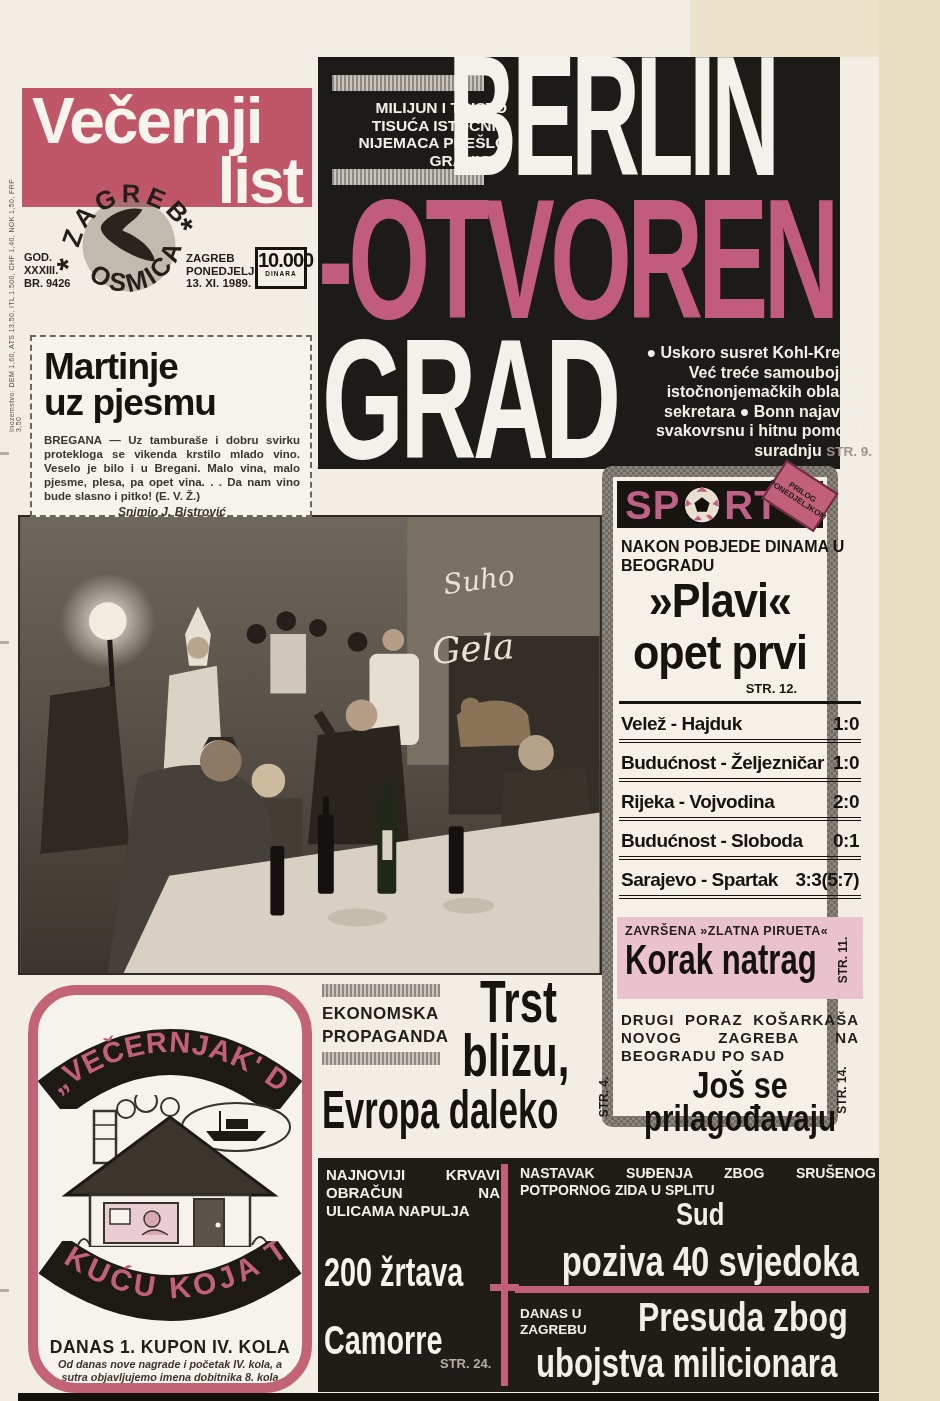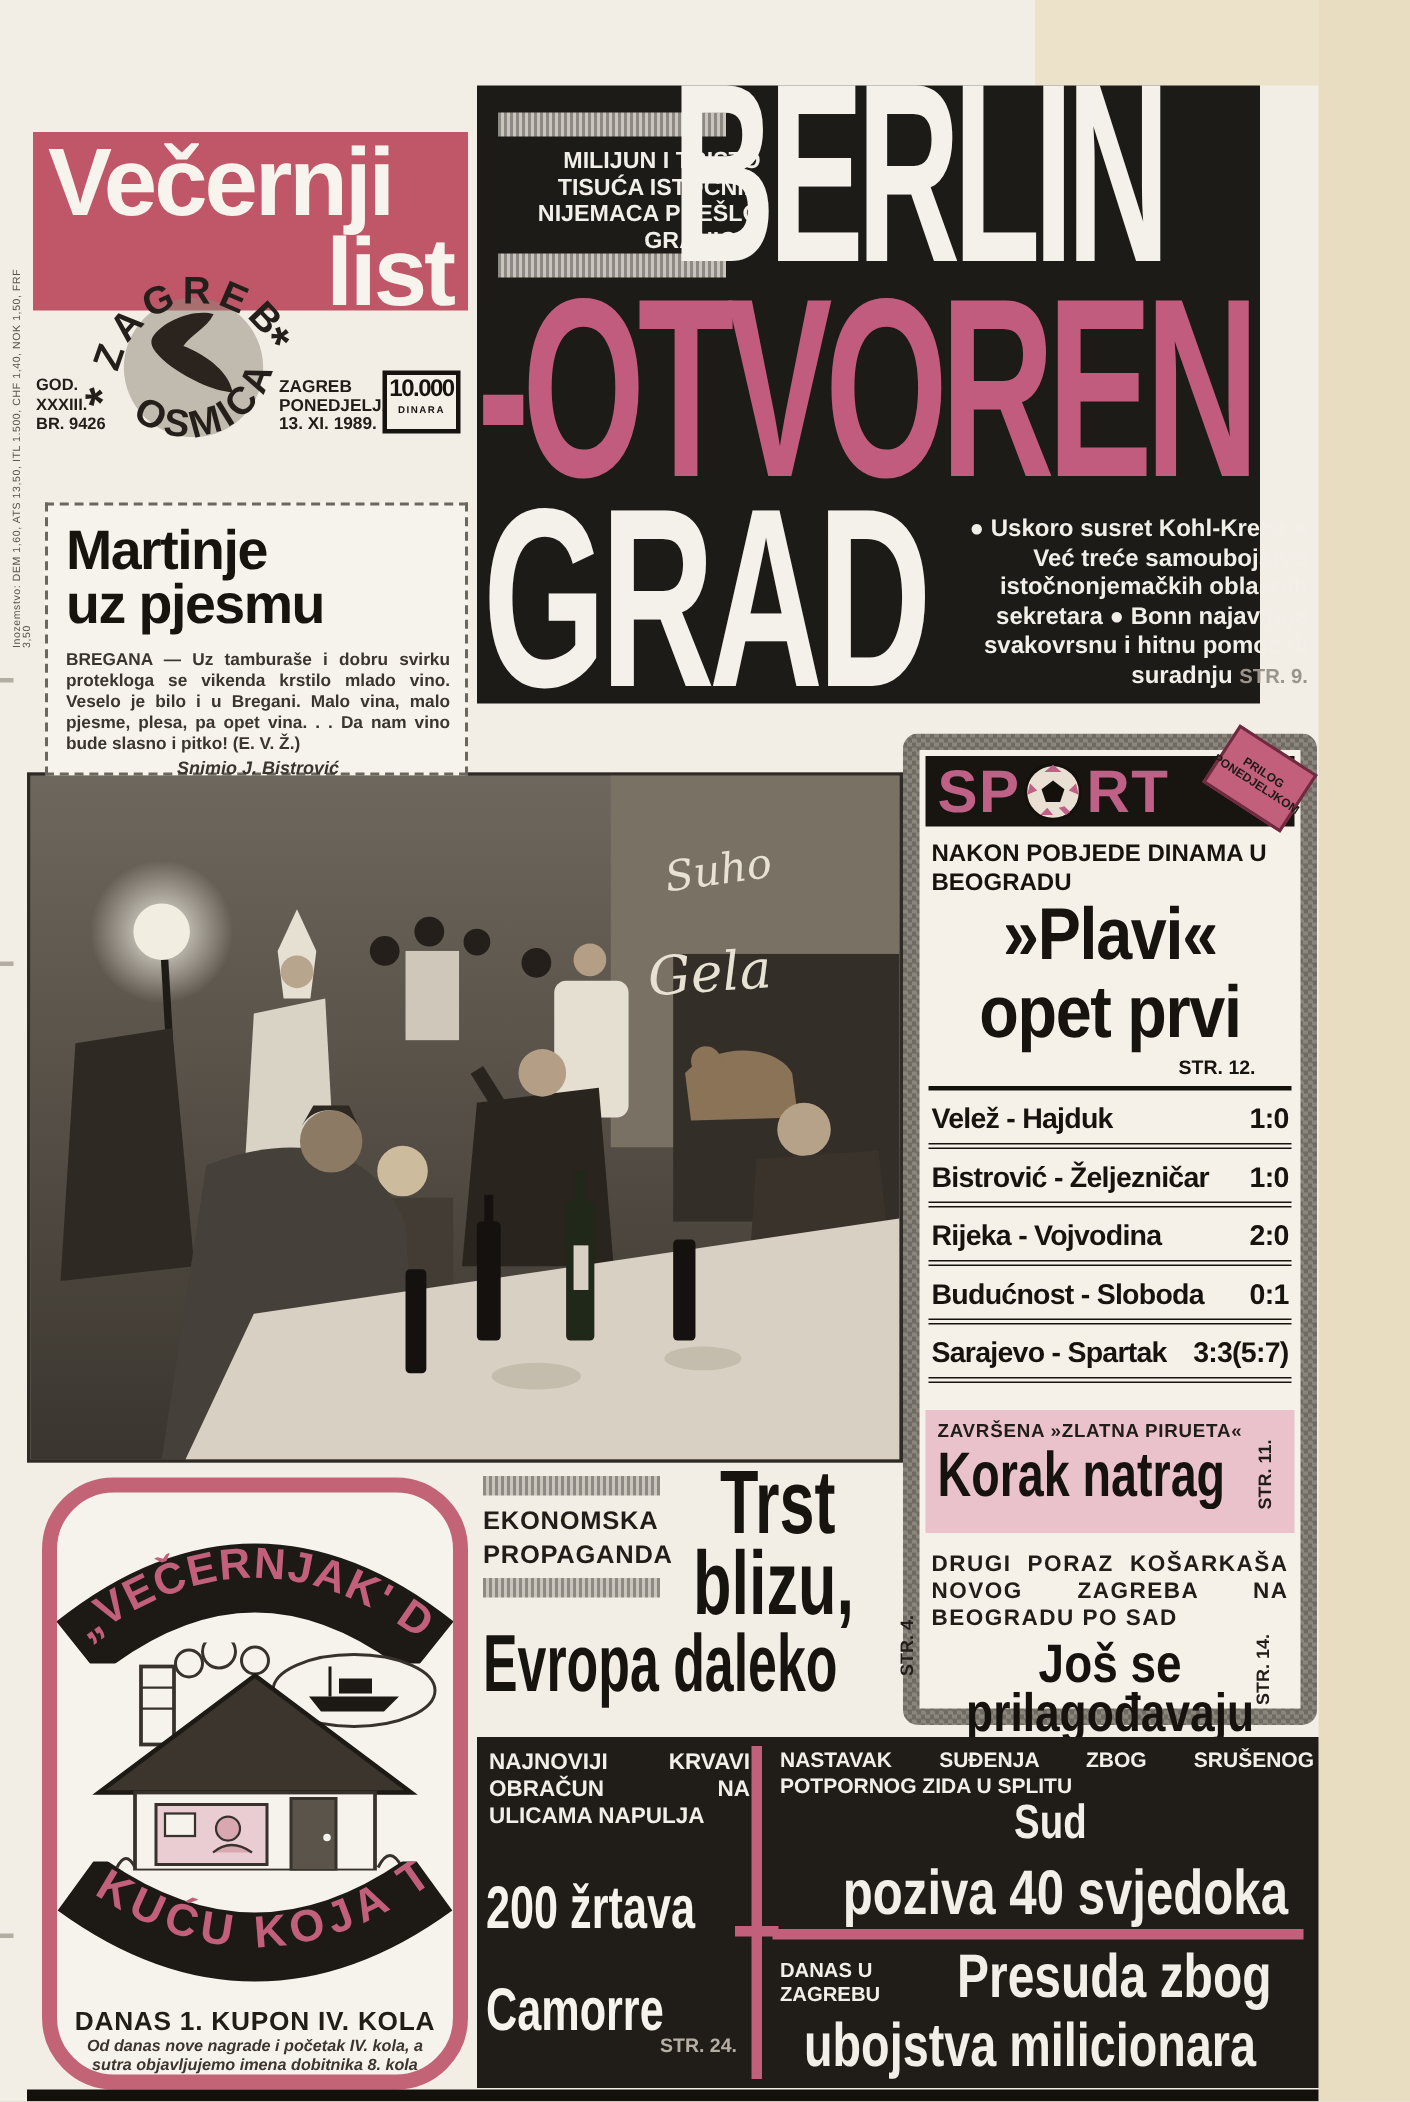--- a/index.html
+++ b/index.html
@@ -16,21 +16,21 @@
   .tick { width:9px; height:3px; background:#b3ada2; }
 
   
   .masthead { left:22px; top:88px; width:290px; height:119px; background:#c05768; }
   .mh-t1 { left:10px; top:-4px; color:#f7f4ee; font-weight:bold; font-size:64px; letter-spacing:-2px; }
   .mh-t2 { right:10px; top:56px; color:#f7f4ee; font-weight:bold; font-size:64px; letter-spacing:-2px; }
   .edition { left:24px; top:251px; font-weight:bold; font-size:11px; line-height:13px; color:#211d18; }
   .dateblk { left:186px; top:252px; font-weight:bold; font-size:11.5px; line-height:12.5px; color:#211d18; }
   .pricebox { left:255px; top:247px; width:52px; height:42px; border:3px solid #17140f; background:#f4f0e8;
               text-align:center; color:#17140f; }
-  .pricebox .v { font-weight:bold; font-size:16px; line-height:20px; letter-spacing:-1px; }
+  .pricebox .v { font-weight:bold; font-size:20px; line-height:20px; letter-spacing:-1px; }
   .pricebox .u { font-weight:bold; font-size:6.5px; letter-spacing:1px; }
   .stamp { left:50px; top:166px; width:158px; height:158px; transform:rotate(-18deg); }
   .spine { left:-120px; top:290px; width:270px; transform:rotate(-90deg); transform-origin:50% 50%;
            font-size:7px; color:#57524a; letter-spacing:0.4px; }
 
   
   .hbox { left:318px; top:57px; width:522px; height:412px; background:#1d1b18; color:#f2efe8;text-align:right; }
   .stripes { background:repeating-linear-gradient(90deg,#8e8a83 0 2px,#c9c5bd 2px 4px); }
   .hb-bar1 { left:14px; top:18px; width:152px; height:16px; }
   .hb-bar2 { left:14px; top:112px; width:152px; height:16px; }
@@ -48,21 +48,21 @@
   .martinje { left:30px; top:335px; width:282px; height:182px; background:#f6f3ec;
               border:2px dashed #6b675f; padding:12px 10px 6px 12px; z-index:5; }
   .mt-title { font-weight:bold; font-size:37px; line-height:36px; letter-spacing:-1px; color:#17140f; }
   .mt-body { margin-top:12px; font-weight:bold; font-size:11.5px; line-height:14px; color:#3a362f; text-align:justify; }
   .mt-credit { margin-top:2px; text-align:center; font-style:italic; font-weight:bold; font-size:12px; color:#3a362f; }
 
   
   .photo { left:18px; top:515px; width:584px; height:460px; border:2px solid #2e2a25; background:#57514a; }
 
   
-  .sport-frame { left:602px; top:489px; width:276px; height:661px; border-radius:10px;
+  .sport-frame { left:602px; top:466px; width:236px; height:661px; border-radius:10px;
                  background:repeating-conic-gradient(#8a857d 0% 25%, #6f6a62 0% 50%) 0 0/6px 6px; }
   .sport-inner { position:absolute; left:11px; top:11px; right:11px; bottom:11px; background:#f5f1e9; }
   .sport-bar { position:absolute; left:4px; top:4px; right:4px; height:47px; background:#181511;
                display:flex; align-items:center; padding-left:8px; }
   .sport-logo { color:#bf6186; font-weight:bold; font-size:40px; letter-spacing:1px; line-height:1; }
   .sport-badge { position:absolute; right:-8px; top:-8px; width:62px; height:46px; background:#c2607c;
                  border:2px solid #6e2a3e; transform:rotate(33deg); display:flex; align-items:center; justify-content:center; }
   .sport-badge .txt { color:#1d1a16; font-weight:bold; font-size:8px; line-height:9px; text-align:center; }
   .sp-kicker { position:absolute; left:8px; top:60px; width:230px; font-weight:bold; font-size:16px; line-height:19px; color:#17140f; }
   .sp-h { position:absolute; left:0; top:100px; width:100%; text-align:center; font-weight:bold;
@@ -277,21 +277,21 @@
         <span class="cond-c" style="transform:scaleX(.88);">opet prvi</span>
       </div>
       <div class="sp-ref">STR. 12.</div>
 
       <div class="results">
         <div class="rrow">
           <span>Velež - Hajduk</span>
           <span>1:0</span>
         </div>
         <div class="rrow">
-          <span>Bistrović - Željezničar</span>
+          <span>Budućnost - Željezničar</span>
           <span>1:0</span>
         </div>
         <div class="rrow">
           <span>Rijeka - Vojvodina</span>
           <span>2:0</span>
         </div>
         <div class="rrow">
           <span>Budućnost - Sloboda</span>
           <span>0:1</span>
         </div>

